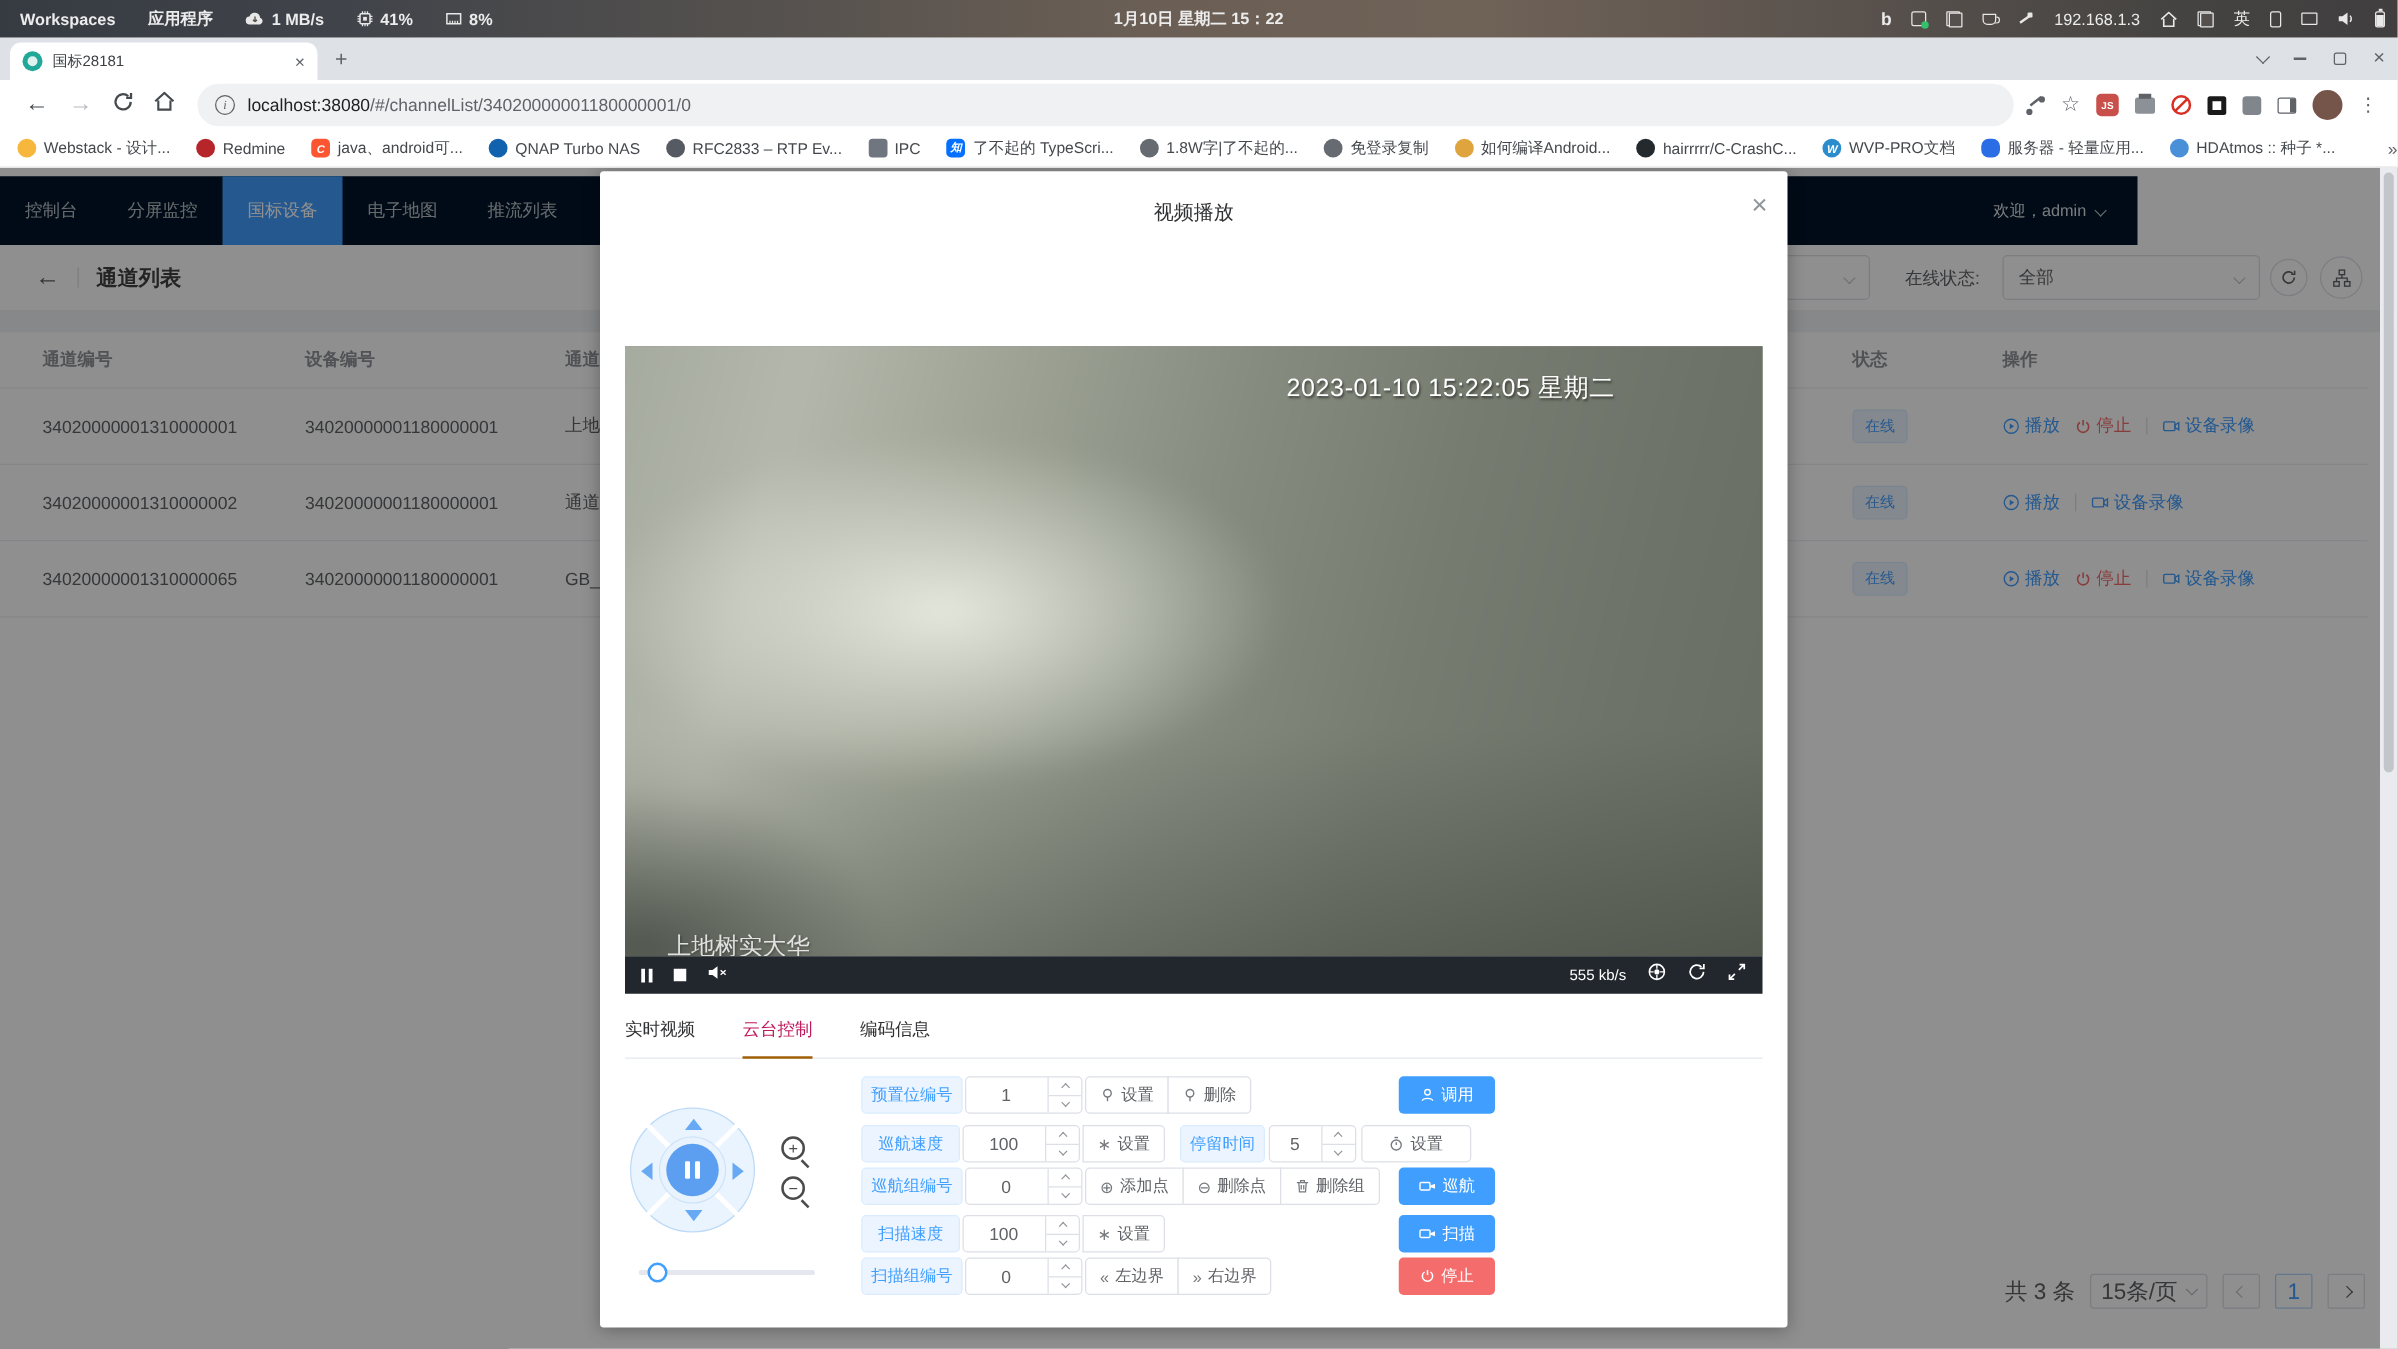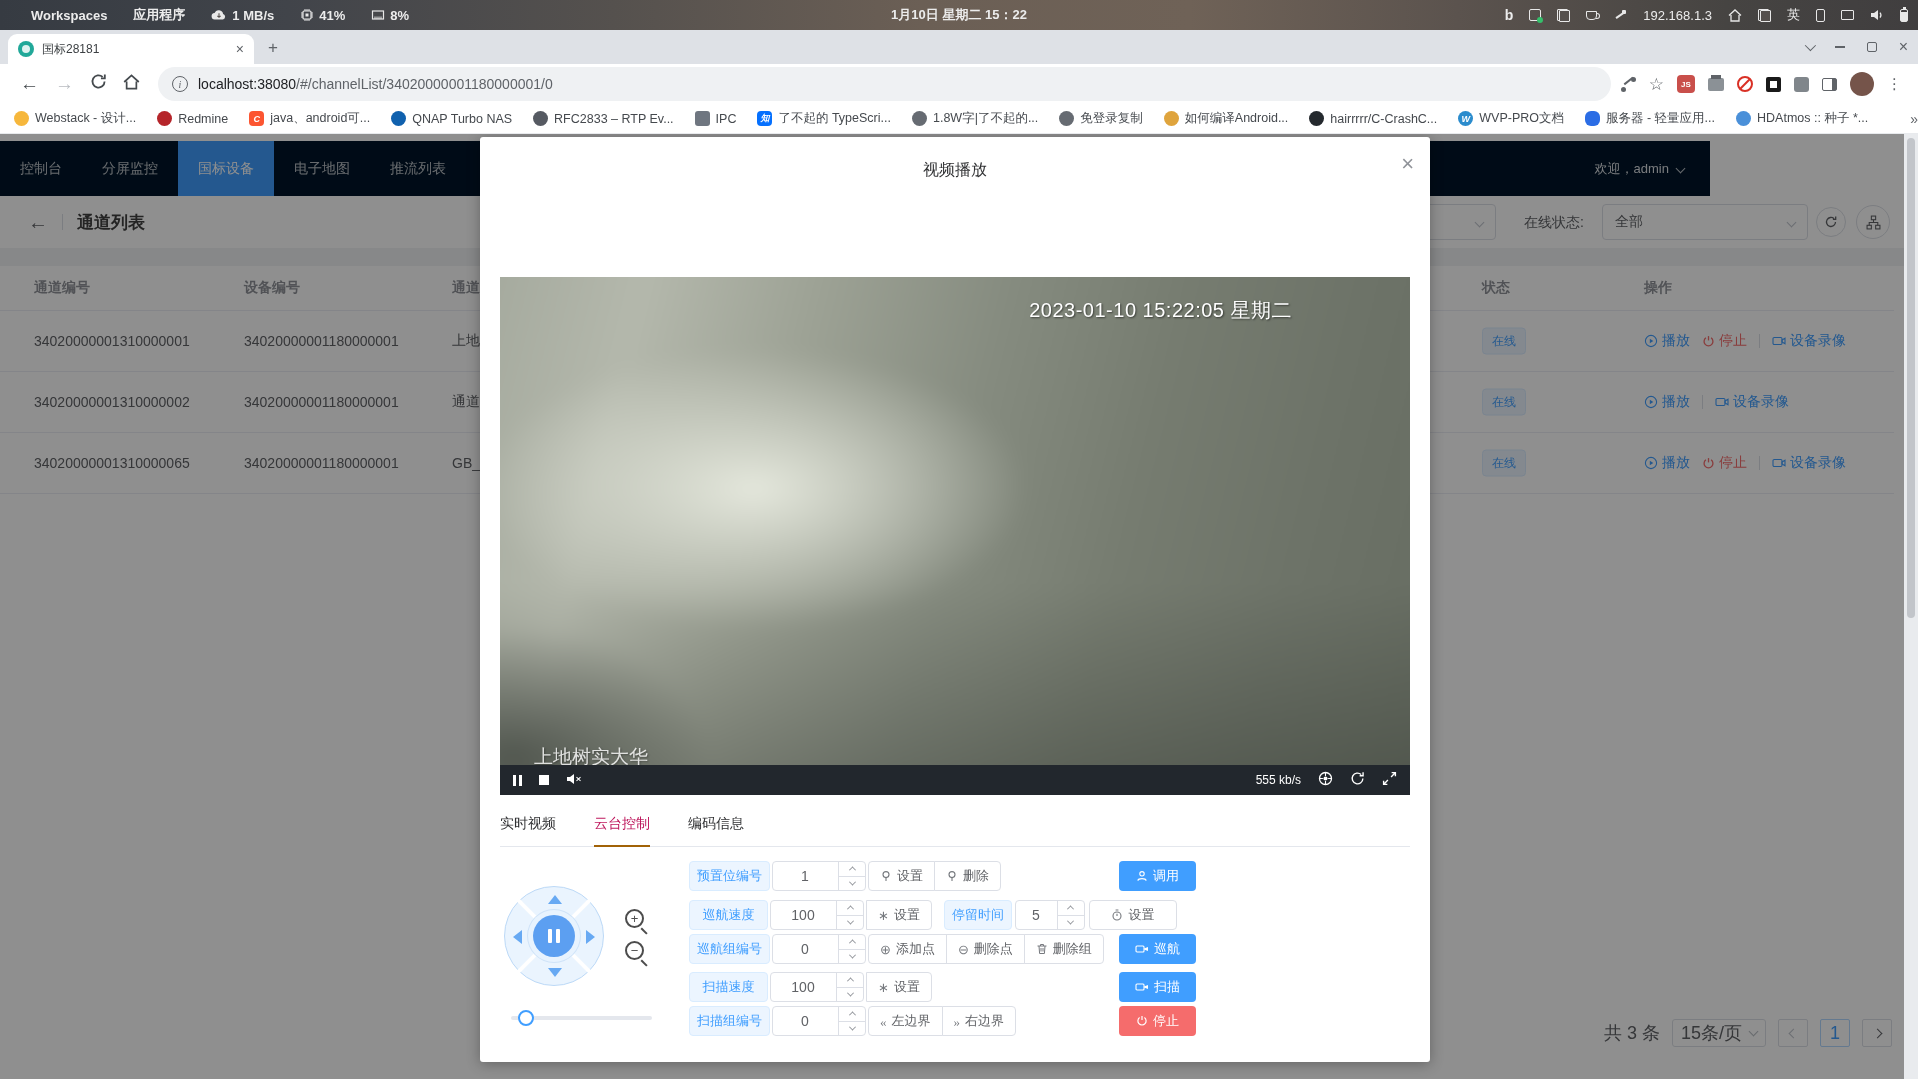--- a/index.html
+++ b/index.html
@@ -3,21 +3,21 @@
 <meta charset="utf-8">
 <style>
   * { margin:0; padding:0; box-sizing:border-box; }
   html,body { width:1918px; height:1079px; overflow:hidden; background:#fff;
     font-family:"Liberation Sans","DejaVu Sans",sans-serif; }
 
   
   #gnome-bar { position:absolute; top:0; left:0; width:1918px; height:30px;
     background:linear-gradient(90deg,#363b42 0%,#41444a 15%,#55514e 32%,#6b5f55 48%,#6f6257 62%,#5b534e 76%,#464442 90%,#403e3f 100%);
     color:#ececec; font-size:13px; font-weight:bold; display:flex; align-items:center; z-index:50; }
-  #gnome-bar .left { display:flex; align-items:center; gap:26px; padding-left:31px; }
+  #gnome-bar .left { display:flex; align-items:center; gap:26px; padding-left:16px; }
   #gnome-bar .sys { display:flex; align-items:center; gap:5px; }
   #gnome-bar .clock { position:absolute; left:0; right:0; text-align:center; pointer-events:none; }
   #gnome-bar .right { position:absolute; right:10px; display:flex; align-items:center; gap:16px; font-weight:normal; }
   .gicon { display:inline-flex; align-items:center; justify-content:center; }
   .sq { width:12px; height:12px; border:1.4px solid #e8e8e8; border-radius:2px; position:relative; }
   .sq.dot::after { content:""; position:absolute; right:-3px; bottom:-3px; width:6px; height:6px; border-radius:50%; background:#35c06b; }
   .copy2 { width:13px; height:13px; position:relative; }
   .copy2::before,.copy2::after { content:""; position:absolute; width:9px; height:10px; border:1.3px solid #e8e8e8; border-radius:1px; }
   .copy2::before{ left:0; top:0; } .copy2::after{ right:0; bottom:0; background:#55504d; }
   .cup { width:11px; height:9px; border:1.3px solid #e8e8e8; border-radius:0 0 4px 4px; position:relative; }
@@ -91,21 +91,21 @@
   .filter-label { position:absolute; left:1524px; top:18px; font-size:14px; color:#606266; }
   .cbtn { position:absolute; top:11px; width:30px; height:30px; border:1px solid #dcdfe6; border-radius:50%; display:flex; align-items:center; justify-content:center; color:#606266; background:#fff; }
   #band { position:absolute; top:114px; left:0; width:1918px; height:18px; background:#f0f2f5; }
   #gbtable { position:absolute; top:132px; left:0; width:1918px; height:310px; background:#fff; font-size:14px; }
   .thead { position:absolute; top:0; left:0; right:24px; height:45px; border-bottom:1px solid #ebeef5; color:#909399; font-weight:bold; }
   .trow { position:absolute; left:0; right:24px; height:61px; border-bottom:1px solid #ebeef5; color:#606266; }
   .c1{ position:absolute; left:34px; top:50%; transform:translateY(-50%); }
   .c2{ position:absolute; left:244px; top:50%; transform:translateY(-50%); }
   .c3{ position:absolute; left:452px; top:50%; transform:translateY(-50%); white-space:nowrap; }
   .c4{ position:absolute; left:1482px; top:50%; transform:translateY(-50%); }
-  .c5{ position:absolute; left:1644px; top:50%; transform:translateY(-50%); display:flex; align-items:center; gap:12px; white-space:nowrap; }
+  .c5{ position:absolute; left:1602px; top:50%; transform:translateY(-50%); display:flex; align-items:center; gap:12px; white-space:nowrap; }
   .badge { display:inline-block; padding:4px 9px; font-size:12px; color:#409eff; background:#ecf5ff; border:1px solid #d9ecff; border-radius:4px; }
   .lnk { display:inline-flex; align-items:center; gap:4px; color:#409eff; font-size:14px; }
   .lnk.red { color:#f56c6c; }
   .adiv { width:1px; height:14px; background:#dcdfe6; }
   #pagination { position:absolute; top:885px; right:26px; display:flex; align-items:center; gap:12px; font-size:18px; color:#606266; }
   .psel { height:28px; border:1px solid #dcdfe6; border-radius:3px; display:flex; align-items:center; gap:8px; padding:0 8px; }
   .pbox { width:30px; height:28px; border:1px solid #dcdfe6; border-radius:2px; display:flex; align-items:center; justify-content:center; background:#fff; }
   .pbox.cur { color:#409eff; border-color:#b3d8ff; }
   .pchev { width:7px; height:7px; border-right:1.5px solid #a8abb2; border-bottom:1.5px solid #a8abb2; }
   .pchev.l { transform:rotate(135deg); border-color:#c0c4cc; }
@@ -172,21 +172,21 @@
   .ninput { position:relative; width:94px; height:30px; border:1px solid #dcdfe6; border-radius:4px; margin-left:2px; background:#fff; }
   .ninput.narrow { width:70px; }
   .nval { position:absolute; left:0; right:28px; top:0; bottom:0; display:flex; align-items:center; justify-content:center; font-size:14px; color:#606266; }
   .stepper { position:absolute; right:0; top:0; bottom:0; width:27px; border-left:1px solid #dcdfe6; display:flex; flex-direction:column; }
   .stepper span { flex:1; display:flex; align-items:center; justify-content:center; }
   .stepper span:first-child { border-bottom:1px solid #dcdfe6; }
   .schev { width:5px; height:5px; border-right:1.2px solid #909399; border-bottom:1.2px solid #909399; }
   .schev.u { transform:rotate(-135deg) translate(-1px,-1px); } .schev.d { transform:rotate(45deg) translate(-1px,-1px); }
   .bgroup { display:flex; margin-left:2px; }
   .wbtn { height:30px; display:inline-flex; align-items:center; justify-content:center; gap:5px; padding:0 11px;
-    background:#fff; border:1px solid #dcdfe6; color:#606266; font-size:13px; white-space:nowrap;font-family:Liberation Serif, serif; }
+    background:#fff; border:1px solid #dcdfe6; color:#606266; font-size:13px; white-space:nowrap; }
   .wbtn svg, .wbtn .tic { color:#76797e; }
   .bgroup .wbtn { border-radius:0; }
   .bgroup .wbtn:first-child { border-radius:4px 0 0 4px; }
   .bgroup .wbtn:last-child { border-radius:0 4px 4px 0; }
   .bgroup .wbtn + .wbtn { margin-left:-1px; }
   .wbtn.solo { border-radius:4px; }
   .tic { font-size:13px; line-height:1; }
   .abtn { position:absolute; left:639px; width:77px; height:30px; border:none; border-radius:4px; color:#fff; font-size:13px;
     display:inline-flex; align-items:center; justify-content:center; gap:5px; }
   .abtn.blue { background:#409eff; } .abtn.red { background:#f56c6c; }

